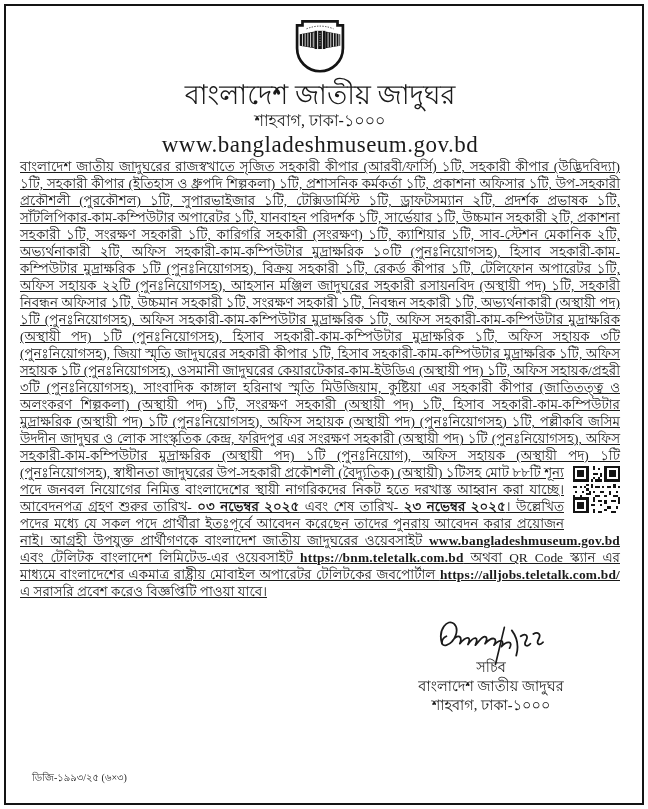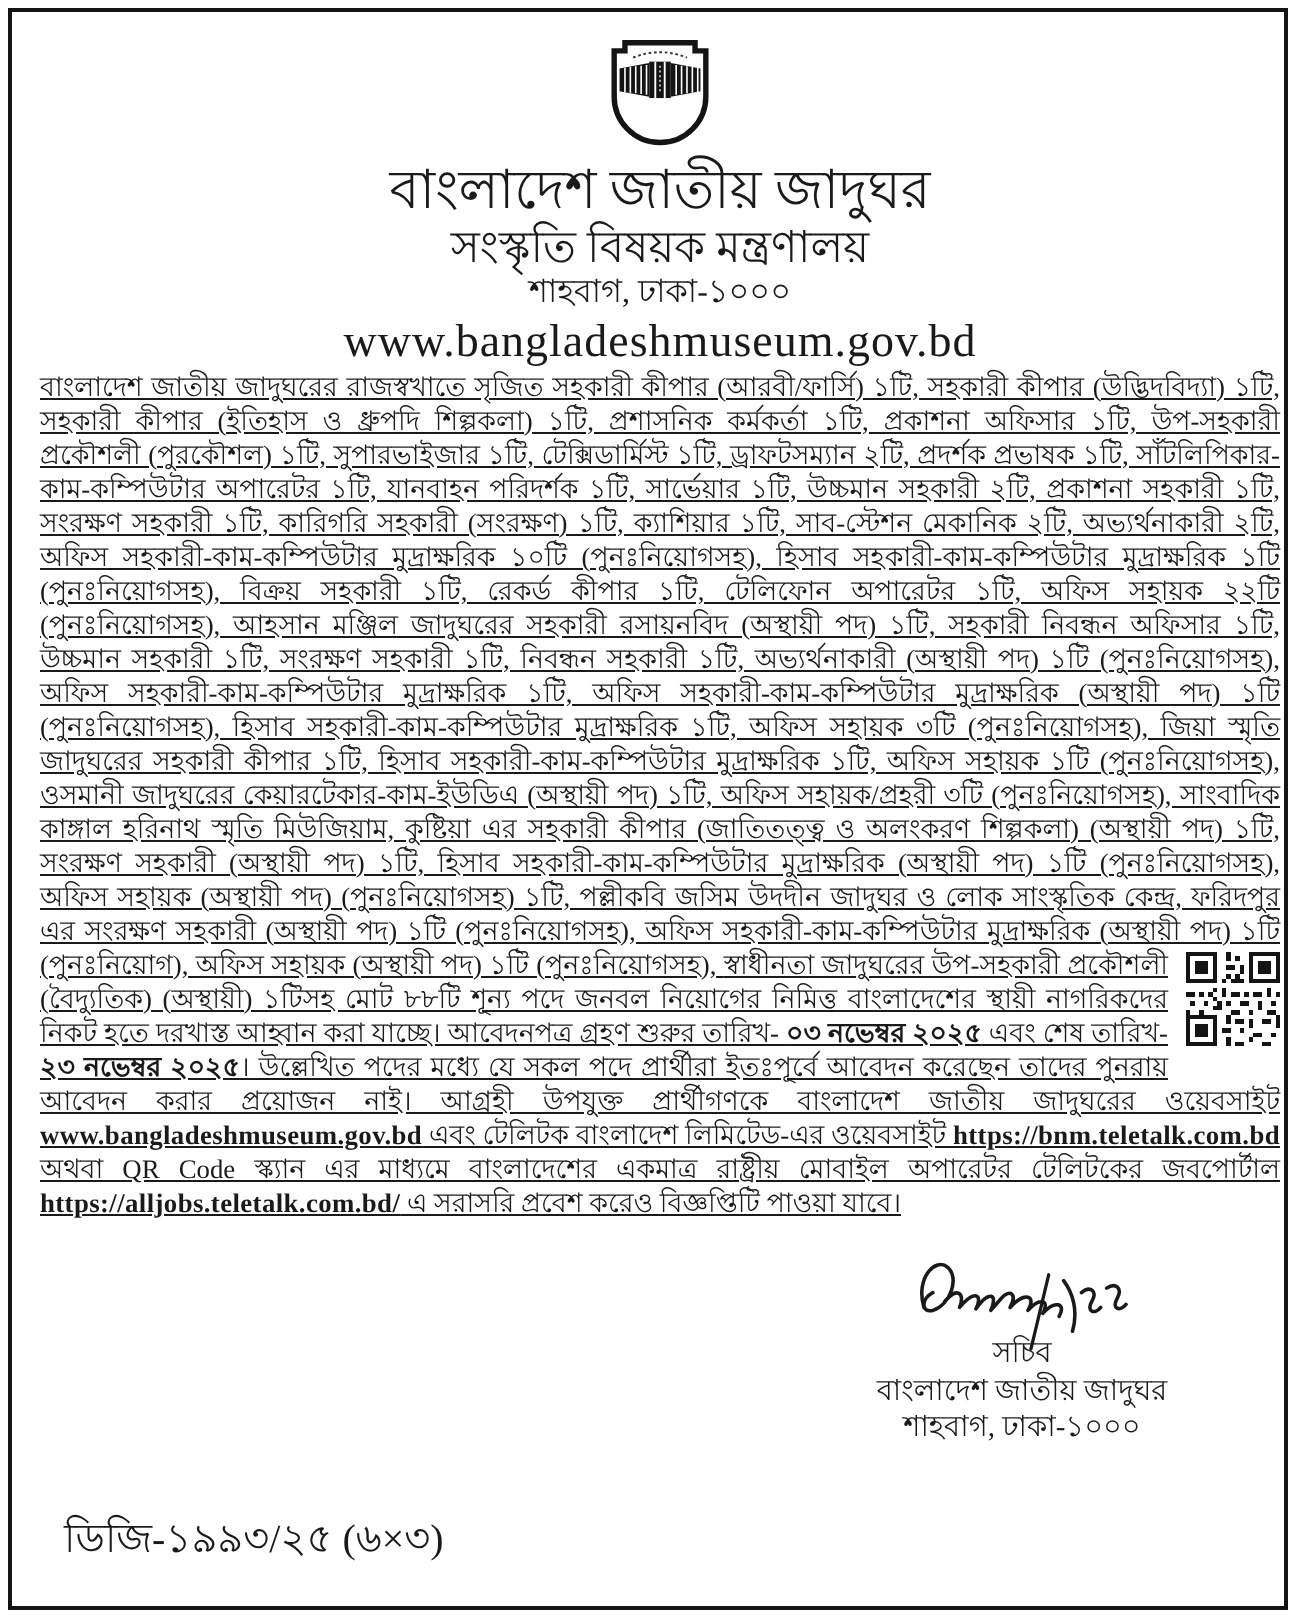--- a/index.html
+++ b/index.html
@@ -9,21 +9,21 @@
     position: relative;
     overflow: hidden;
     font-family: "Liberation Serif", "DejaVu Serif", serif;
     color: #1a1a1a;
     -webkit-font-smoothing: antialiased;
   }
   .frame {
     position: absolute; inset: 4px;
     border: 2.5px solid #141414;
     box-sizing: border-box;
-    padding: 8px 0 6px 12px;
+    padding: 8px 20px 6px 12px;
   }
   .header { text-align: center; }
   .logo-wrap { line-height: 0; margin: 2px 0 2px 0; }
   .org-name   { font-size: 27px; line-height: 1.15; font-weight: 500; }
   .ministry   { font-size: 22px; line-height: 1.2; }
   .hdr-addr   { font-size: 16px; line-height: 1.3; }
   .hdr-site   { font-size: 23px; line-height: 1.15; letter-spacing: .5px; }
   .notice-title { font-size: 31px; line-height: 1.2; margin: 5px 0 7px 0; font-weight: 500; }
   .body-text {
     font-size: 13.4px; line-height: 17px;
@@ -44,21 +44,21 @@
   }
   .sig-row {
     display: flex; justify-content: flex-end;
     margin: 14px 26px 0 0;
   }
   .sig-block { text-align: center; width: 210px; }
   .sig-scribble { height: 52px; margin-bottom: -8px; }
   .sig-line { font-size: 14.5px; line-height: 1.3; }
   .ref-note {
     position: absolute; left: 26px; bottom: 16px;
-    font-size: 20px;
+    font-size: 10px;
   }
 </style>
 </head>
 <body>
 
 <div class="frame">
 
   <div class="header">
     <div class="logo-wrap">
       <svg width="68" height="62" viewBox="0 0 100 92" aria-hidden="true">
@@ -67,21 +67,20 @@
         <polygon points="20,27 42,23 42,48 20,44" fill="#141414"></polygon>
         <polygon points="58,23 80,27 80,44 58,48" fill="#141414"></polygon>
         <rect x="42" y="22" width="16" height="27" fill="#141414"></rect>
         <path d="M24 26.5 V44.5 M28 26 V45 M32 25.5 V45.5 M36 25 V46 M40 24.5 V46.5" stroke="#fff" stroke-width="1.2"></path>
         <path d="M62 24.5 V46.5 M66 25 V46 M70 25.5 V45.5 M74 26 V45 M78 26.5 V44.5" stroke="#fff" stroke-width="1.2"></path>
         <path d="M46.5 22 V49 M53.5 22 V49" stroke="#fff" stroke-width="1.4"></path>
         <path d="M50 25 V46" stroke="#fff" stroke-width="1" stroke-dasharray="1.5 2"></path>
       </svg>
     </div>
     <div class="org-name">বাংলাদেশ জাতীয় জাদুঘর</div>
-    <div class="ministry">সংস্কৃতি বিষয়ক মন্ত্রণালয়</div>
     <div class="hdr-addr">শাহবাগ, ঢাকা-১০০০</div>
     <div class="hdr-site">www.bangladeshmuseum.gov.bd</div>
   </div>
 
   <p class="body-text">
     <span>বাংলাদেশ জাতীয় জাদুঘরের রাজস্বখাতে সৃজিত সহকারী কীপার (আরবী/ফার্সি) ১টি, সহকারী কীপার (উদ্ভিদবিদ্যা) ১টি, সহকারী কীপার (ইতিহাস ও ধ্রুপদি শিল্পকলা) ১টি, প্রশাসনিক কর্মকর্তা ১টি, প্রকাশনা অফিসার ১টি, উপ-সহকারী প্রকৌশলী (পুরকৌশল) ১টি, সুপারভাইজার ১টি, টেক্সিডার্মিস্ট ১টি, ড্রাফটসম্যান ২টি, প্রদর্শক প্রভাষক ১টি, সাঁটলিপিকার-কাম-কম্পিউটার অপারেটর ১টি, যানবাহন পরিদর্শক ১টি, সার্ভেয়ার ১টি, উচ্চমান সহকারী ২টি, প্রকাশনা সহকারী ১টি, সংরক্ষণ সহকারী ১টি, কারিগরি সহকারী (সংরক্ষণ) ১টি, ক্যাশিয়ার ১টি, সাব-স্টেশন মেকানিক ২টি, অভ্যর্থনাকারী ২টি, অফিস সহকারী-কাম-কম্পিউটার মুদ্রাক্ষরিক ১০টি (পুনঃনিয়োগসহ), হিসাব সহকারী-কাম-কম্পিউটার মুদ্রাক্ষরিক ১টি (পুনঃনিয়োগসহ), বিক্রয় সহকারী ১টি, রেকর্ড কীপার ১টি, টেলিফোন অপারেটর ১টি, অফিস সহায়ক ২২টি (পুনঃনিয়োগসহ), আহসান মঞ্জিল জাদুঘরের সহকারী রসায়নবিদ (অস্থায়ী পদ) ১টি, সহকারী নিবন্ধন অফিসার ১টি, উচ্চমান সহকারী ১টি, সংরক্ষণ সহকারী ১টি, নিবন্ধন সহকারী ১টি, অভ্যর্থনাকারী (অস্থায়ী পদ) ১টি (পুনঃনিয়োগসহ), অফিস সহকারী-কাম-কম্পিউটার মুদ্রাক্ষরিক ১টি, অফিস সহকারী-কাম-কম্পিউটার মুদ্রাক্ষরিক (অস্থায়ী পদ) ১টি (পুনঃনিয়োগসহ), হিসাব সহকারী-কাম-কম্পিউটার মুদ্রাক্ষরিক ১টি, অফিস সহায়ক ৩টি (পুনঃনিয়োগসহ), জিয়া স্মৃতি জাদুঘরের সহকারী কীপার ১টি, হিসাব সহকারী-কাম-কম্পিউটার মুদ্রাক্ষরিক ১টি, অফিস সহায়ক ১টি (পুনঃনিয়োগসহ), ওসমানী জাদুঘরের কেয়ারটেকার-কাম-ইউডিএ (অস্থায়ী পদ) ১টি, অফিস সহায়ক/প্রহরী ৩টি (পুনঃনিয়োগসহ), সাংবাদিক কাঙ্গাল হরিনাথ স্মৃতি মিউজিয়াম, কুষ্টিয়া এর সহকারী কীপার (জাতিতত্ত্ব ও অলংকরণ শিল্পকলা) (অস্থায়ী পদ) ১টি, সংরক্ষণ সহকারী (অস্থায়ী পদ) ১টি, হিসাব সহকারী-কাম-কম্পিউটার মুদ্রাক্ষরিক (অস্থায়ী পদ) ১টি (পুনঃনিয়োগসহ), অফিস সহায়ক (অস্থায়ী পদ) (পুনঃনিয়োগসহ) ১টি, পল্লীকবি জসিম উদদীন জাদুঘর ও লোক সাংস্কৃতিক কেন্দ্র, ফরিদপুর এর সংরক্ষণ সহকারী (অস্থায়ী পদ) ১টি (পুনঃনিয়োগসহ), অফিস সহকারী-কাম-কম্পিউটার মুদ্রাক্ষরিক (অস্থায়ী পদ) ১টি (পুনঃনিয়োগ), অফিস সহায়ক (অস্থায়ী পদ) ১টি (পুনঃনিয়োগসহ), </span><span class="qr-float"><svg width="47" height="47" viewBox="0 0 21 21" shape-rendering="crispEdges" aria-hidden="true">
         <rect width="21" height="21" fill="#fff"></rect>
         <g fill="#141414">
           <rect x="0" y="0" width="7" height="7"></rect>
             <rect x="14" y="0" width="7" height="7"></rect>

